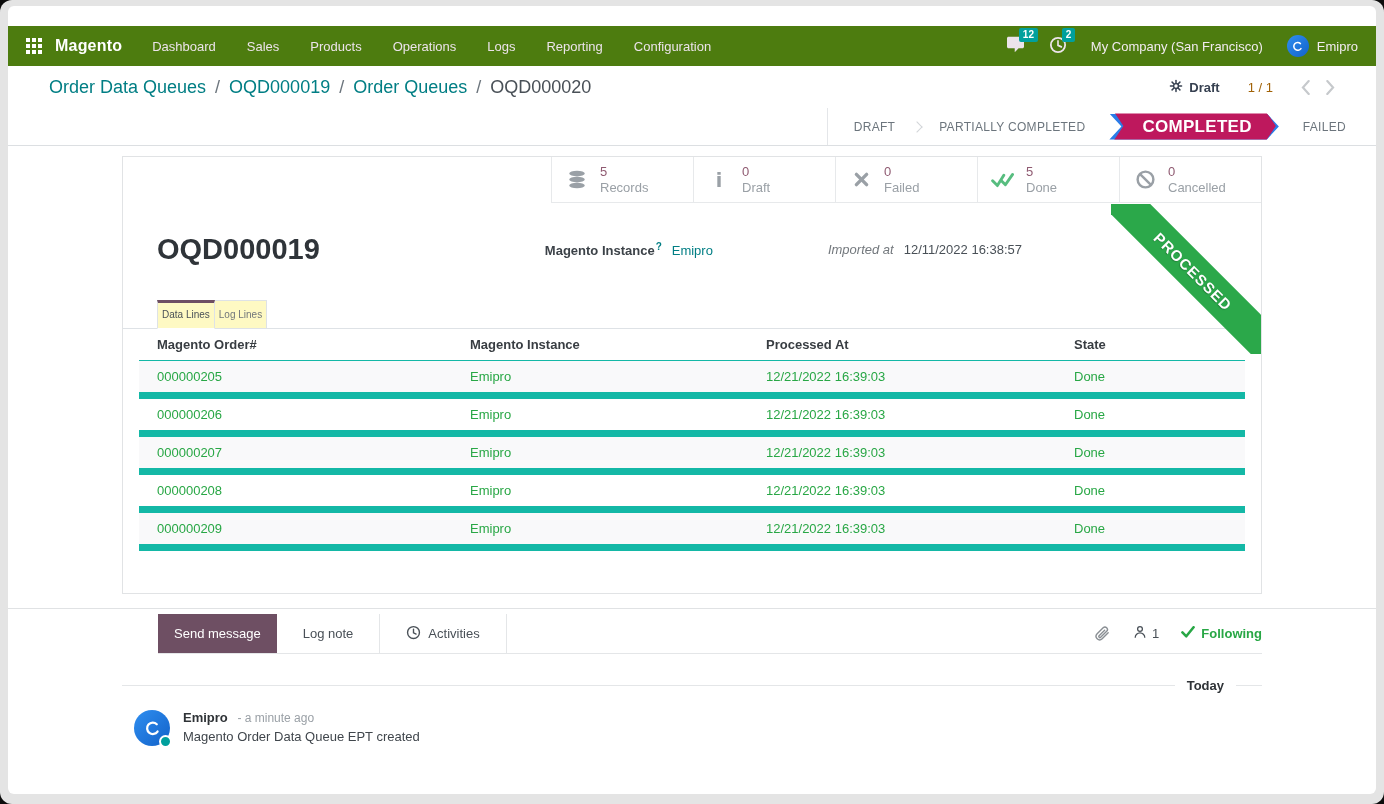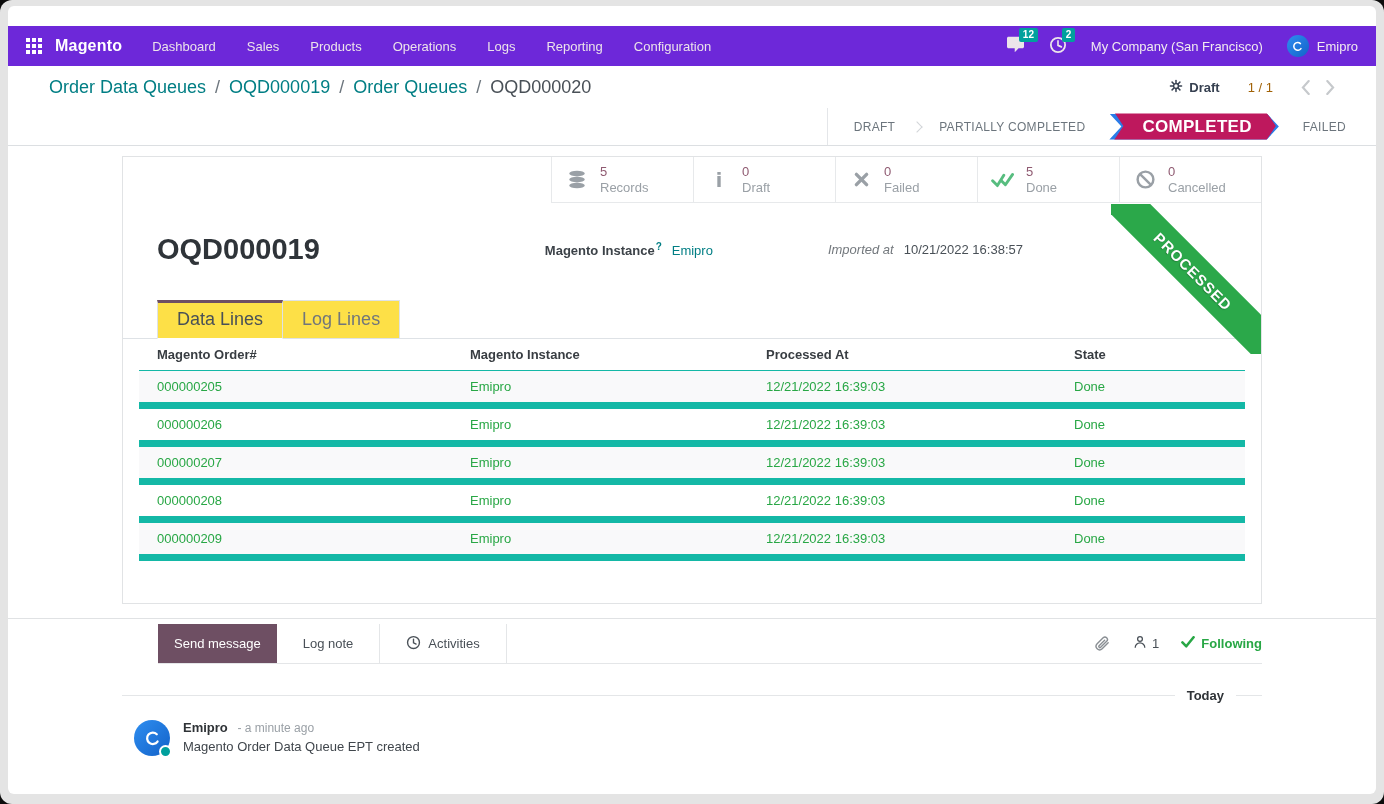--- a/index.html
+++ b/index.html
@@ -1,21 +1,21 @@
 <!DOCTYPE html>
 <html><head>
 <meta charset="utf-8">
 <style>
   * { box-sizing: border-box; }
   body { margin:0; background:#0c0c0c; font-family:"Liberation Sans", sans-serif; }
   .frame { width:1384px; height:804px; border-radius:12px; background:#e4e4e4; padding:6px 8px 10px; overflow:hidden; }
   .window { background:#fff; height:100%; border-radius:6px; overflow:hidden; display:flex; flex-direction:column; padding-top:20px; }
 
   
-  .navbar { height:40px; background:#6d28d9; display:flex; align-items:center; padding:0 18px; color:#fff; flex:none; }
+  .navbar { height:40px; background:#4d7c0f; display:flex; align-items:center; padding:0 18px; color:#fff; flex:none; }
   .brand-group { display:flex; align-items:center; gap:13px; margin-right:30px; cursor:pointer; }
   .apps-grid { display:grid; grid-template-columns:repeat(3,4px); gap:2px; }
   .apps-grid i { width:4px; height:4px; background:#fff; display:block; }
   .brand { font-size:16px; font-weight:700; letter-spacing:.2px; }
   .nav-items { display:flex; gap:31px; font-size:13px; color:#ece3ea; }
   .nav-item { cursor:pointer; }
   .nav-right { margin-left:auto; display:flex; align-items:center; gap:24px; font-size:13px; color:#f2ebf0; }
   .icon-badge { position:relative; cursor:pointer; display:flex; }
   .badge { position:absolute; top:-8px; left:13px; background:#00a09d; color:#fff; font-size:10px; font-weight:700; padding:1px 4px; border-radius:2px; line-height:1.2; }
   .nav-user { display:flex; align-items:center; gap:8px; cursor:pointer; }
@@ -60,21 +60,21 @@
   .field { display:flex; align-items:baseline; gap:10px; font-size:13px; white-space:nowrap; }
   .f1 { margin-left:225px; }
   .f2 { margin-left:115px; }
   .field-label { font-weight:600; color:#3c4248; }
   .muted-label { font-weight:400; color:#73787d;font-style:italic; }
   .sup-help { color:#017e84; font-size:10px; vertical-align:super; margin-left:1px; }
   .link { color:#017e84; cursor:pointer; }
   .field-value { color:#495057; }
 
   .tab-bar { display:flex; padding-left:34px; border-bottom:1px solid #dee2e6; margin-top:26px; }
-  .tab { font-size:18px; padding:8px 19px; border:1px solid #dee2e6; margin-bottom:-1px; background:#fde047; cursor:pointer; }
+  .tab { font-size:10px; padding:8px 4px; border:1px solid #dee2e6; margin-bottom:-1px; background:#fef9c3; cursor:pointer; }
   .tab.active { border-top:3px solid #6e4f63; border-bottom-color:#fff; color:#495057; padding-top:6px; }
   .tab.inactive { border-left:none; color:#71767b; }
 
   .table-wrap { margin:0 16px; }
   table { width:100%; border-collapse:collapse; table-layout:fixed; }
   th { font-size:13px; font-weight:700; color:#383d42; text-align:left; padding:8px 10px 8px 18px; border-bottom:1px solid #14b8a6; }
   td { font-size:13px; color:#28a745; padding:8px 10px 8px 18px; border-bottom:7px solid #14b8a6; cursor:pointer; }
   tr.odd { background:#f9f9fa; }
 
   
@@ -287,21 +287,21 @@
         </div>
 
         <div class="header-row">
           <h1 class="sheet-title">OQD000019</h1>
           <div class="field f1">
             <span class="field-label"><span>Magento Instance</span><sup class="sup-help">?</sup></span>
             <span class="link">Emipro</span>
           </div>
           <div class="field f2">
             <span class="field-label muted-label">Imported at</span>
-            <span class="field-value">10/21/2022 16:38:57</span>
+            <span class="field-value">12/11/2022 16:38:57</span>
           </div>
         </div>
 
         <div class="tab-bar">
           <span class="tab active">Data Lines</span>
           <span class="tab inactive">Log Lines</span>
         </div>
 
         <div class="table-wrap">
           <table>

